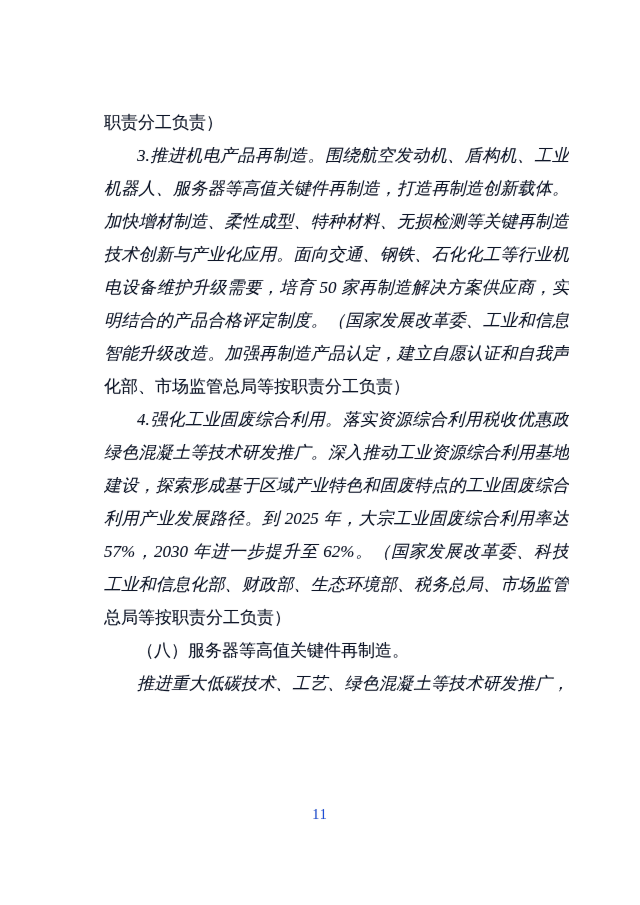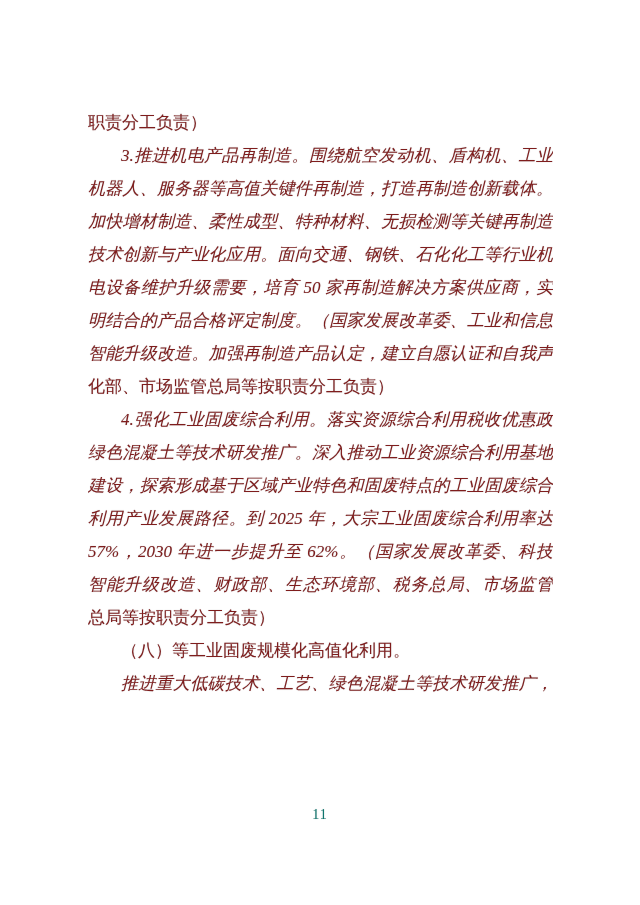--- a/index.html
+++ b/index.html
@@ -48,43 +48,43 @@
     text-indent: 33px;
   }
   .page-number {
     position: absolute;
     top: 806px;
     left: 0;
     width: 100%;
     text-align: center;
     font-size: 14px;
     line-height: 18px;
-    color: #0f766e;
+    color: #1d4ed8;
     letter-spacing: 1px;
     text-shadow: 0 0 1px rgba(58,58,58,0.3);
   }
 </style>
 </head>
 <body style="background: rgb(255, 255, 255);">
 
 <div class="page">
-  <div class="content" id="doc-lines" style="color: #7f1d1d;">
+  <div class="content" id="doc-lines" style="color: #0f172a; margin-left: 16px;">
       <div class="line short">职责分工负责）</div>
       <div class="line full indent">3.推进机电产品再制造。围绕航空发动机、盾构机、工业</div>
       <div class="line full">机器人、服务器等高值关键件再制造，打造再制造创新载体。</div>
       <div class="line full">加快增材制造、柔性成型、特种材料、无损检测等关键再制造</div>
       <div class="line full">技术创新与产业化应用。面向交通、钢铁、石化化工等行业机</div>
       <div class="line full">电设备维护升级需要，培育 50 家再制造解决方案供应商，实施</div>
       <div class="line full">明结合的产品合格评定制度。（国家发展改革委、工业和信息</div>
       <div class="line full">智能升级改造。加强再制造产品认定，建立自愿认证和自我声</div>
       <div class="line short">化部、市场监管总局等按职责分工负责）</div>
       <div class="line full indent">4.强化工业固废综合利用。落实资源综合利用税收优惠政</div>
       <div class="line full">绿色混凝土等技术研发推广。深入推动工业资源综合利用基地</div>
       <div class="line full">建设，探索形成基于区域产业特色和固废特点的工业固废综合</div>
       <div class="line full">利用产业发展路径。到 2025 年，大宗工业固废综合利用率达到</div>
       <div class="line full">57%，2030 年进一步提升至 62%。（国家发展改革委、科技部、</div>
-      <div class="line full">智能升级改造、财政部、生态环境部、税务总局、市场监管</div>
+      <div class="line full">工业和信息化部、财政部、生态环境部、税务总局、市场监管</div>
       <div class="line short">总局等按职责分工负责）</div>
-      <div class="line short indent">（八）等工业固废规模化高值化利用。</div>
+      <div class="line short indent">（八）服务器等高值关键件再制造。</div>
       <div class="line full indent">推进重大低碳技术、工艺、绿色混凝土等技术研发推广，以</div>
     </div>
   <div class="page-number">11</div>
 </div>
 
 </body></html>

